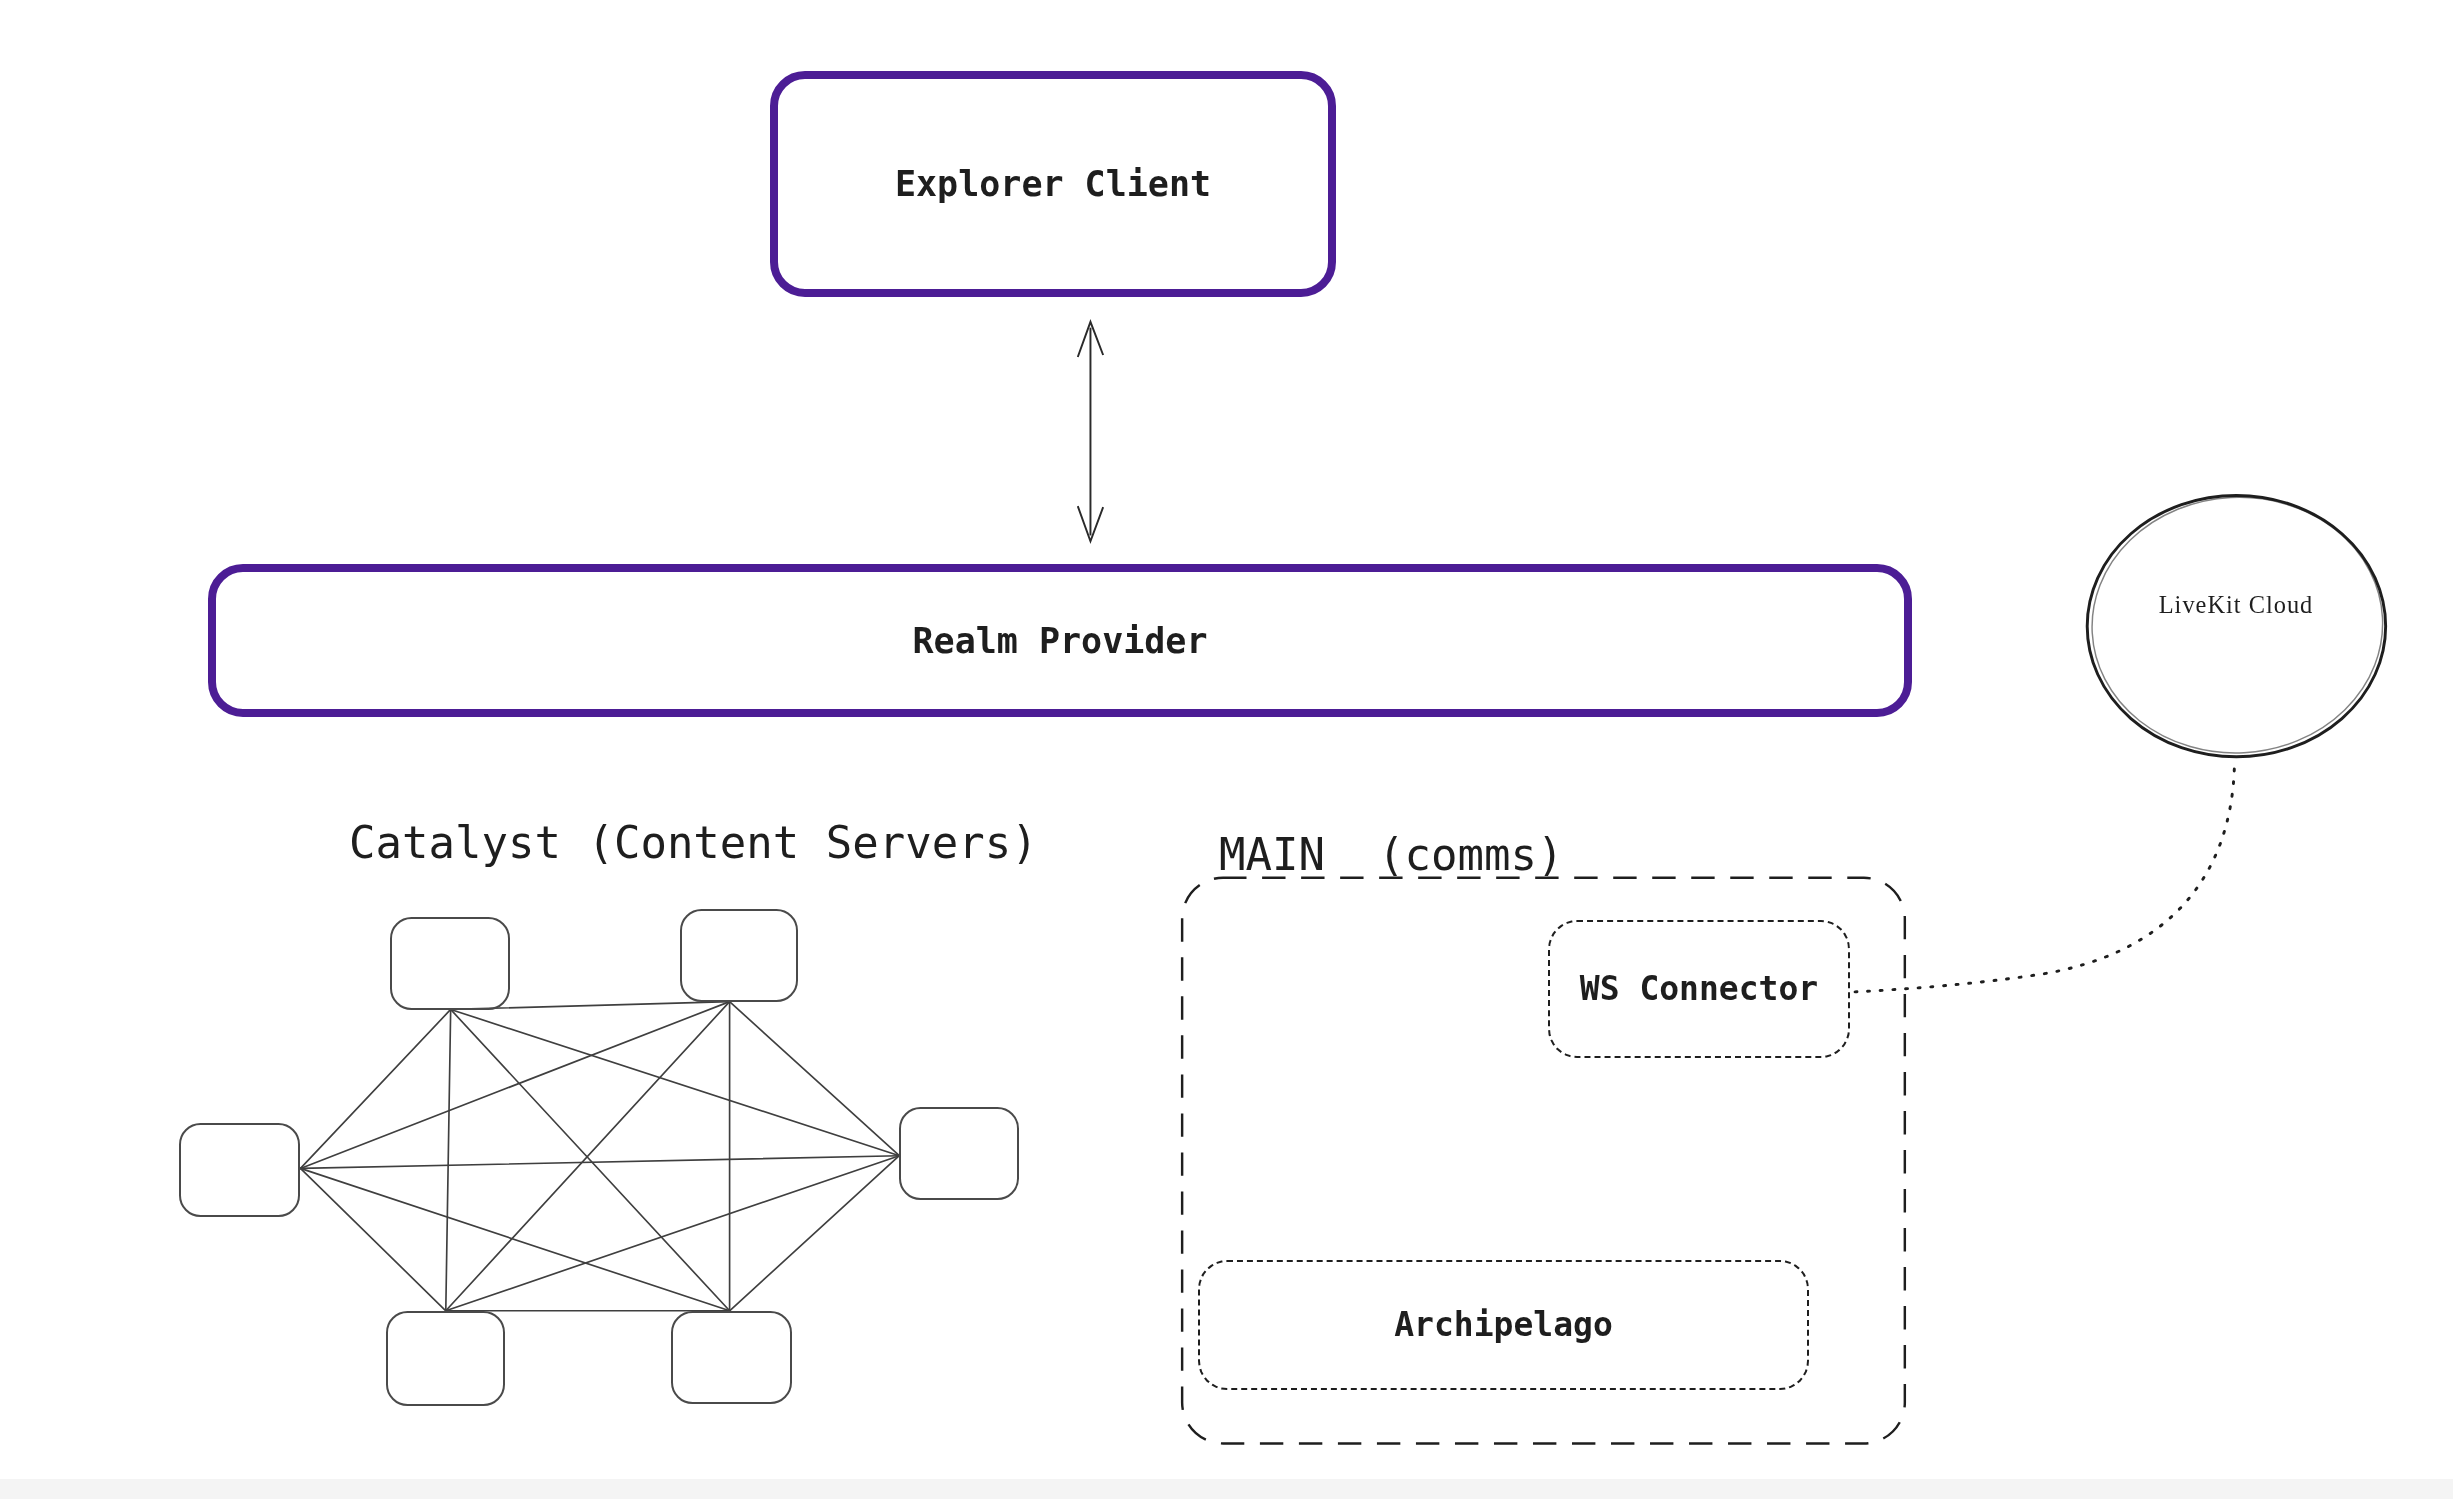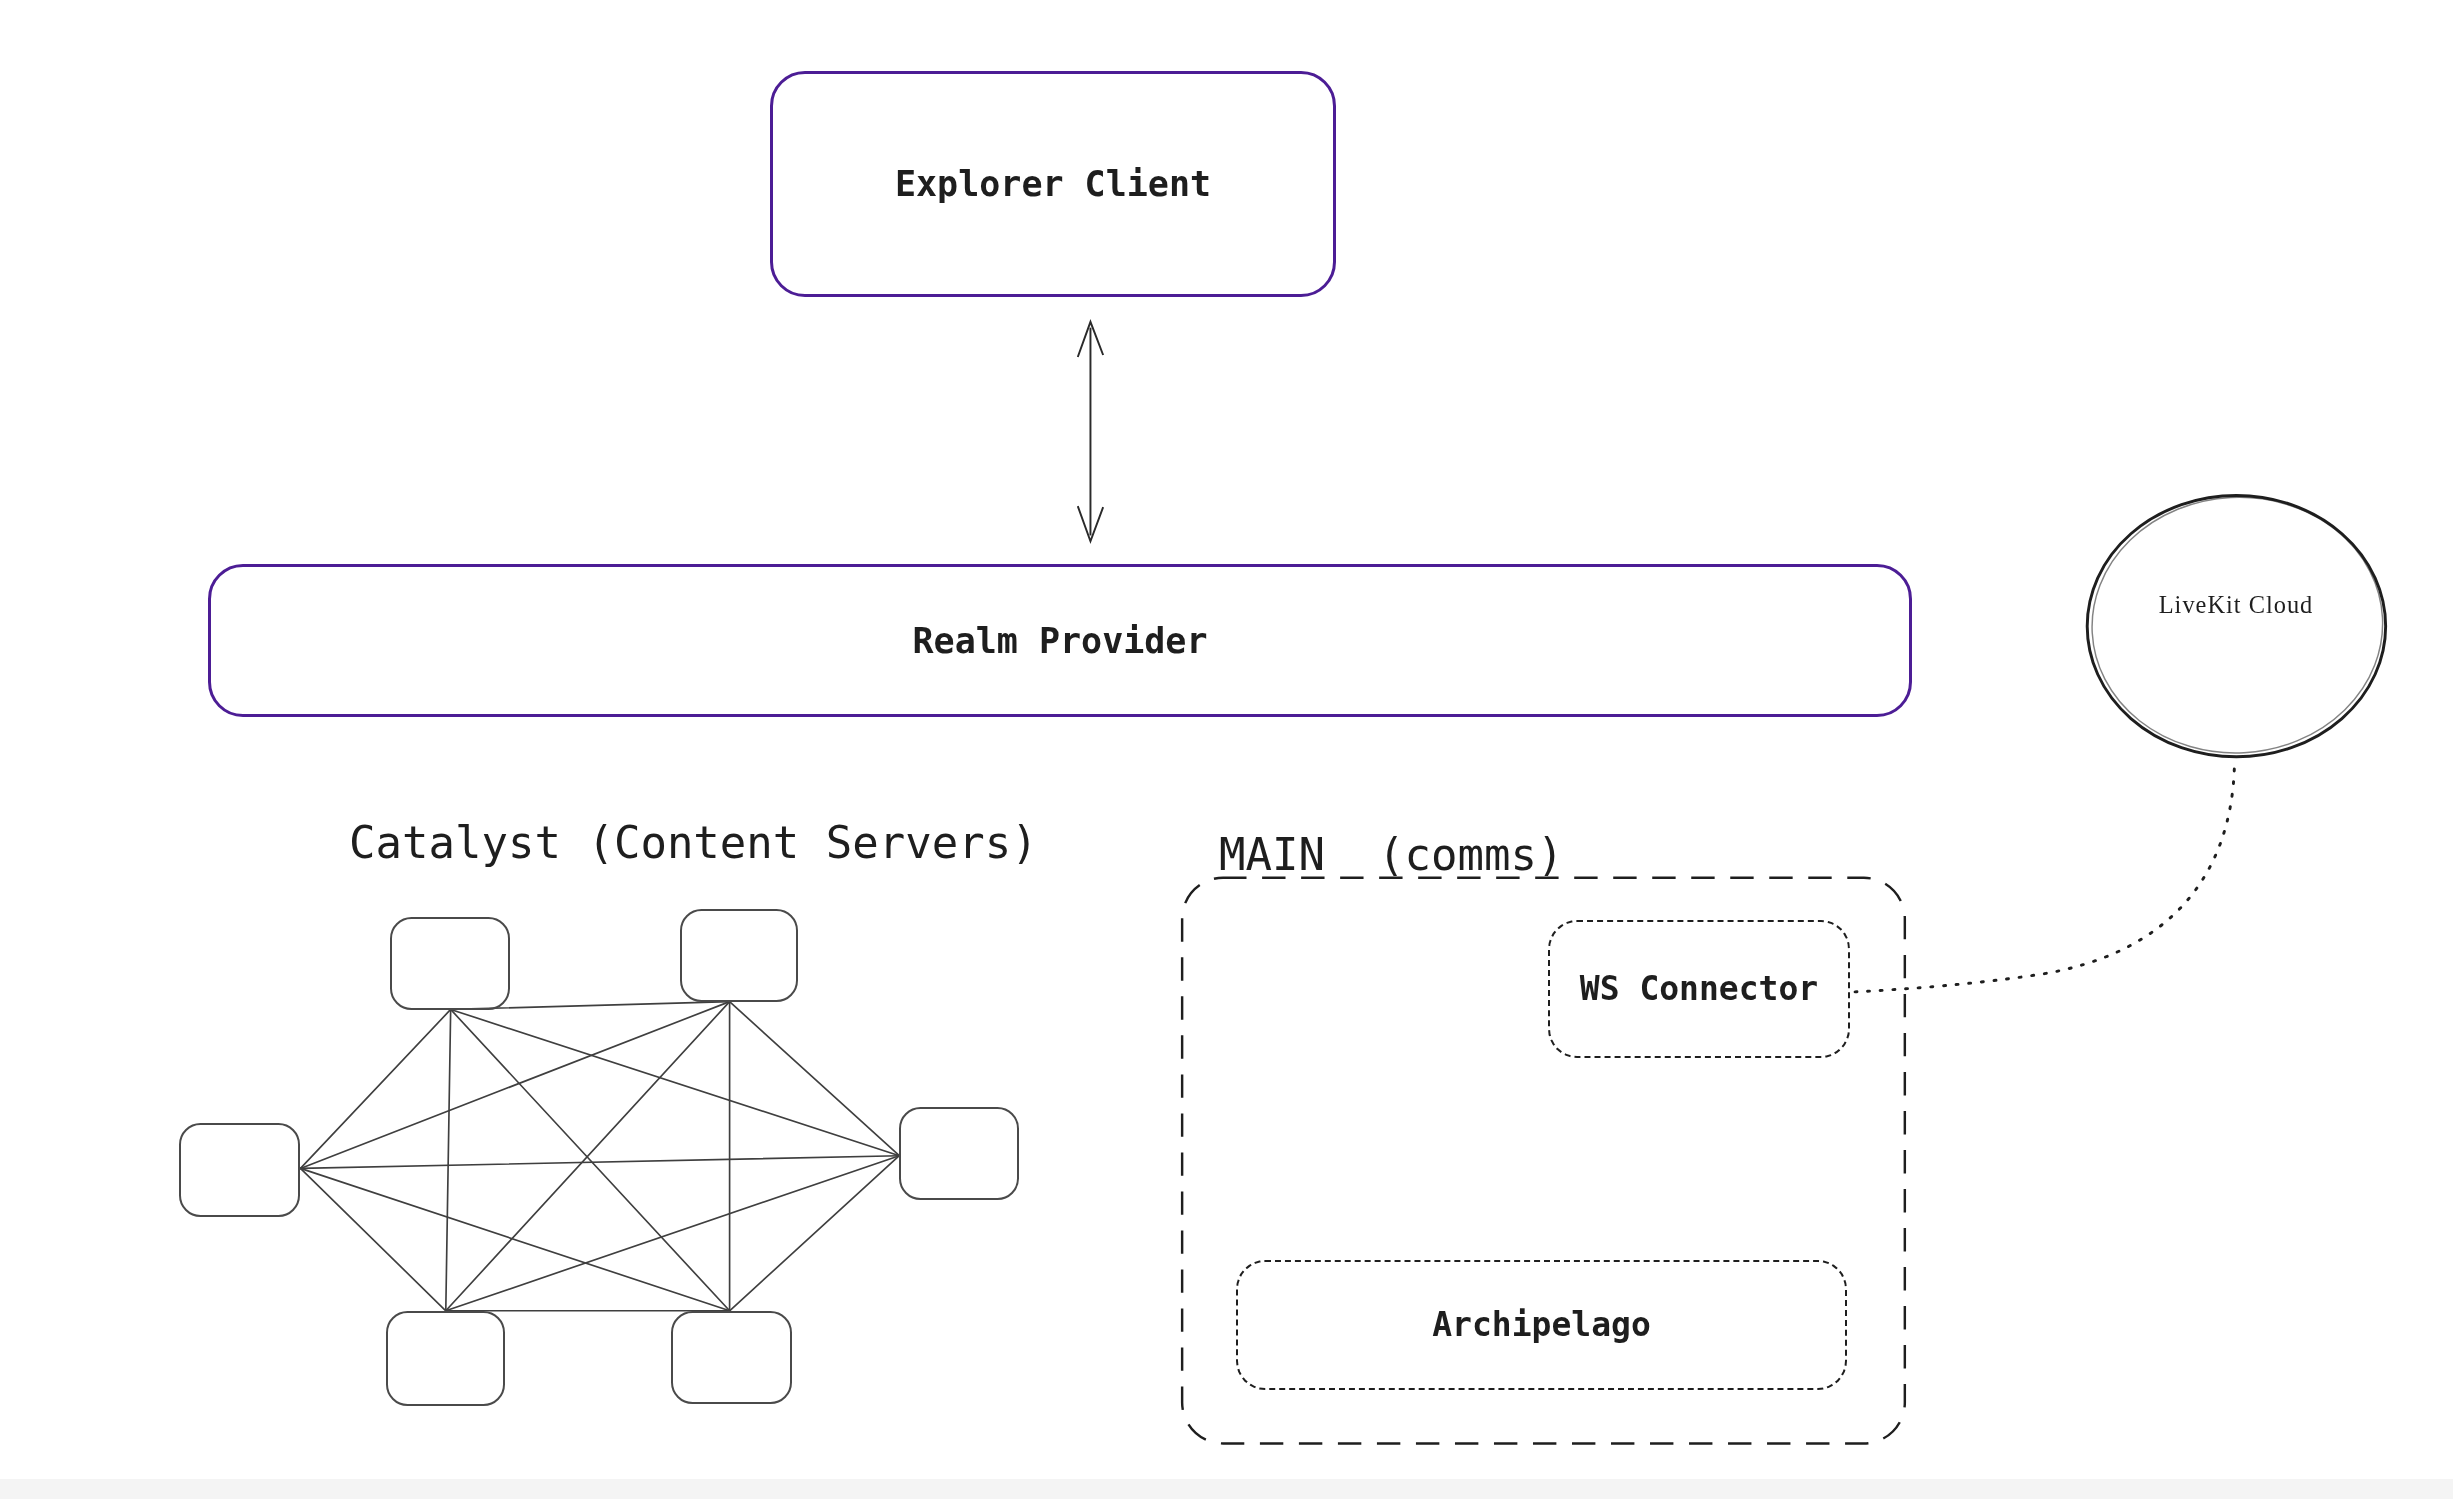--- a/index.html
+++ b/index.html
@@ -7,21 +7,21 @@
     position:relative;
     width:2454px;height:1500px;
     background:#ffffff;
     font-family:"DejaVu Sans Mono","Liberation Mono",monospace;
     color:#1e1e1e;
     overflow:hidden;
   }
   #art{position:absolute;left:0;top:0;width:2454px;height:1500px;}
   .abs{position:absolute;box-sizing:border-box;}
   .solid-box{
-    border:3px solid #4c1d95;
+    border:8px solid #4c1d95;
     border-radius:35px;
     display:flex;align-items:center;justify-content:center;
     font-size:35px;font-weight:600;
     background:transparent;
   }
   .mesh-node{
     border:2px solid #4a4a4a;
     border-radius:21.5px;
     background:transparent;
   }
@@ -103,21 +103,21 @@
   <div class="abs mesh-node" style="left:899px;top:1107px;width:120px;height:93px;"></div>
   <div class="abs mesh-node" style="left:671px;top:1311px;width:121px;height:93px;"></div>
   <div class="abs mesh-node" style="left:386px;top:1311px;width:119px;height:95px;"></div>
   <div class="abs mesh-node" style="left:179px;top:1123px;width:121px;height:94px;"></div>
 
   <div class="abs section-label" style="left:1219px;top:829px;">MAIN  (comms)</div>
 
   <div class="abs dashed-box" style="left:1548px;top:920px;width:302px;height:138px;">
     <span>WS Connector</span>
   </div>
-  <div class="abs dashed-box" style="left:1236px;top:1260px;width:611px;height:130px;">
+  <div class="abs dashed-box" style="left:1198px;top:1260px;width:611px;height:130px;">
     <span>Archipelago</span>
   </div>
 
   <div class="abs cloud-label" style="left:2087px;top:474px;width:298px;height:261px;font-family:Liberation Serif, serif;">LiveKit Cloud</div>
 
   <div class="abs footer-strip" style="left:0px;top:1479px;width:2454px;height:20.5px;"></div>
 
 </div>
 
 

